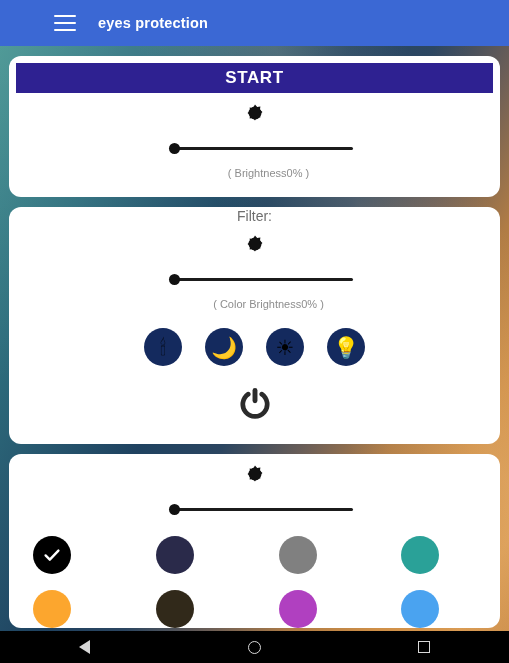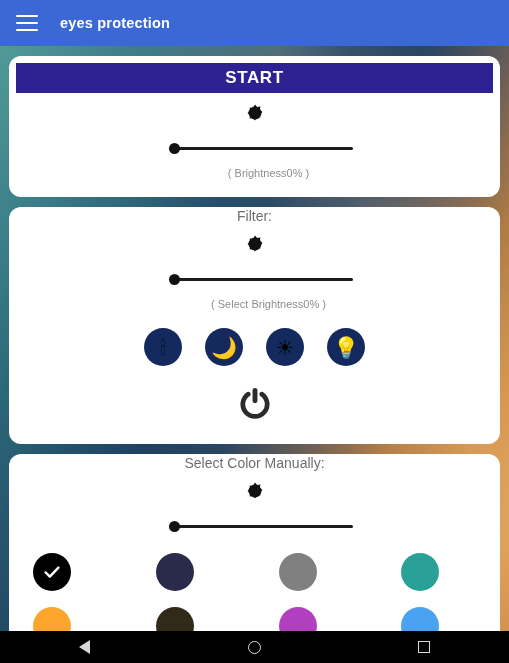--- a/index.html
+++ b/index.html
@@ -49,20 +49,21 @@
   
   #appbar {
     position: absolute;
     left: 0; top: 0;
     width: 509px;
     height: 46px;
     background: #3b68d4;
     display: flex;
     align-items: center;
     z-index: 20;
+    padding-left: 38px;
   }
   #hamburger {
     width: 22px;
     height: 16px;
     margin-left: 16px;
     display: flex;
     flex-direction: column;
     justify-content: space-between;
     cursor: pointer;
   }
@@ -307,21 +308,21 @@
           <path fill="#111111" d="M12 4.3a5.7 5.7 0 0 1 0 11.4z"></path>
           <circle cx="12" cy="10" r="5.7" fill="none" stroke="#111111" stroke-width="1.6"></circle>
         </svg>
       </div>
 
       <div class="slider-row">
         <div class="slider-track"></div>
         <div class="slider-thumb"></div>
       </div>
 
-      <div class="value-label">( Select Brightness0% )</div>
+      <div class="value-label">( Color Brightness0% )</div>
 
       <div class="preset-row">
         <button class="preset-btn" style="background: rgb(20, 42, 94);">
           <span>🕯</span>
         </button>
         <button class="preset-btn" style="background: rgb(20, 42, 94);">
           <span>🌙</span>
         </button>
         <button class="preset-btn" style="background: rgb(20, 42, 94);">
           <span>☀</span>
@@ -335,21 +336,20 @@
         <button class="power-btn">
           <svg width="38" height="38" viewBox="0 0 24 24">
             <path d="M12 2.6a1.55 1.55 0 0 1 1.55 1.55v6.4a1.55 1.55 0 0 1-3.1 0v-6.4A1.55 1.55 0 0 1 12 2.6z" fill="#2b2b2b"></path>
             <path d="M7.0 5.1a1.5 1.5 0 0 1 1.7 2.45 6.2 6.2 0 1 0 6.6 0A1.5 1.5 0 0 1 17.0 5.1a9.2 9.2 0 1 1-10 0z" fill="#2b2b2b"></path>
           </svg>
         </button>
       </div>
     </div>
 
     <div class="card">
-      <div class="section-title">Select Color Manually:</div>
 
       <div class="bright-icon-wrap">
         <svg class="bright-icon" width="24" height="24" viewBox="0 0 24 24">
           <path fill="#111111" d="M12 1.5l2.1 2.6 3.3-.5-.5 3.3 2.6 2.1-2.6 2.1.5 3.3-3.3-.5L12 17.5l-2.1-2.6-3.3.5.5-3.3L4.5 10l2.6-2.1-.5-3.3 3.3.5z"></path>
           <path fill="#111111" d="M12 4.3a5.7 5.7 0 0 1 0 11.4z"></path>
           <circle cx="12" cy="10" r="5.7" fill="none" stroke="#111111" stroke-width="1.6"></circle>
         </svg>
       </div>
 
       <div class="slider-row">

